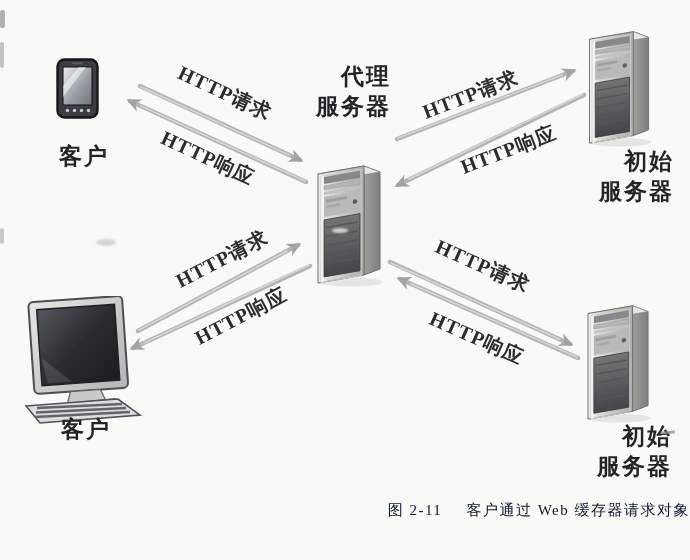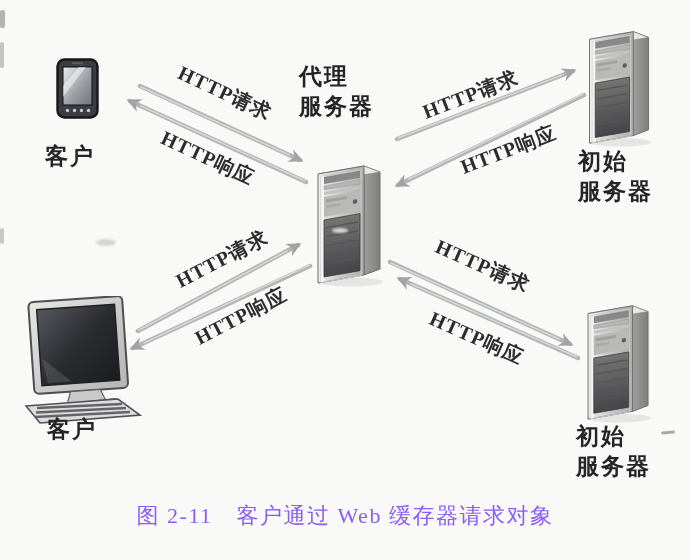--- a/index.html
+++ b/index.html
@@ -13,35 +13,35 @@
   }
   .abs{position:absolute;}
   svg text{
     font-family:"Liberation Serif","DejaVu Serif",serif;
     font-weight:bold;
     fill:#2c2c2e;
     letter-spacing:1px;
   }
   .node-label{
     position:absolute;
-    text-align:left;
+    text-align:right;
     font-weight:bold;
     color:#242426;
     font-size:23px;
     line-height:27px;
     letter-spacing:2px;
     font-family:Liberation Serif, serif;
   }
   .node-label.two-line{font-size:23px;line-height:30px;}
   .caption{
     position:absolute;
     left:0;right:0;top:501px;
-    text-align:center;
-    font-size:22px;
-    color:#8b5cf6;
+    text-align:right;
+    font-size:15px;
+    color:#0f172a;
     letter-spacing:1.5px;
     white-space:nowrap;
   }
   .caption .cap-title{margin-left:24px;}
   .artifact{position:absolute;background:#8d8d8b;border-radius:2px;}
   .smudge{position:absolute;background:#d4d4d0;border-radius:50%;filter:blur(1px);}
 </style>
 </head>
 <body>
 

